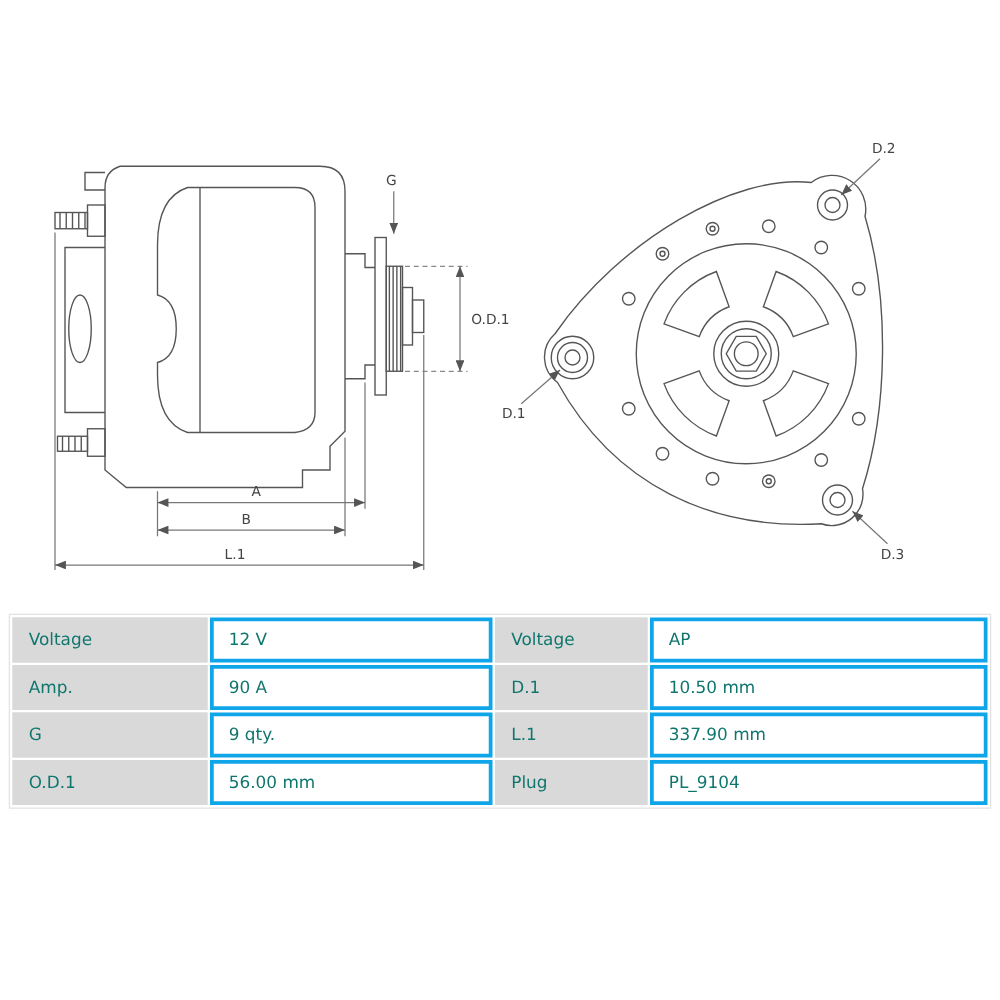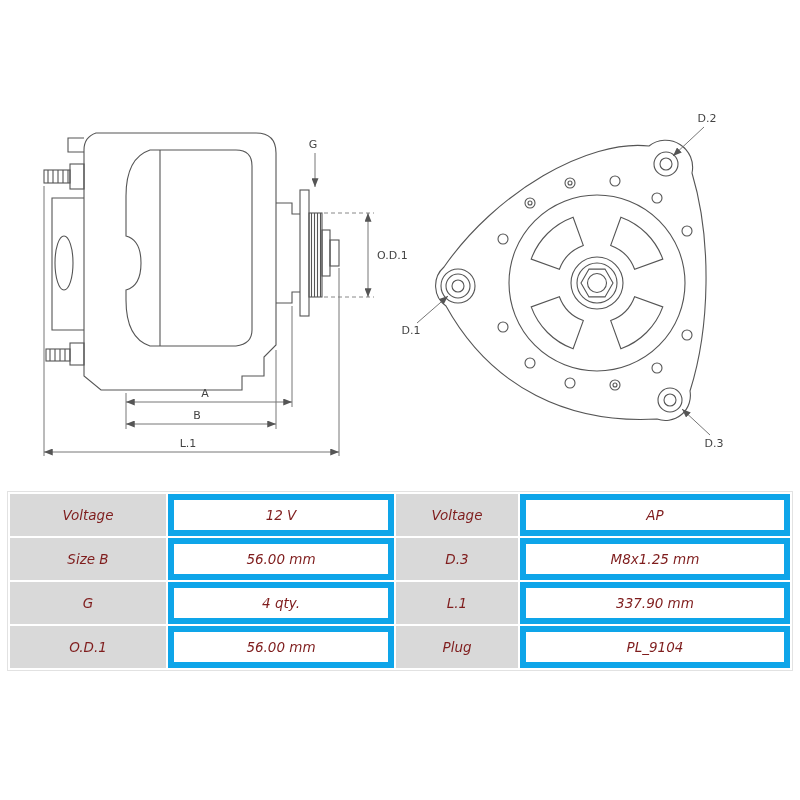--- a/index.html
+++ b/index.html
@@ -13,26 +13,26 @@
   svg .dashext { stroke:#888; fill:none; stroke-width:1; stroke-dasharray:4 3; }
   svg text.dim-text { font:11px "DejaVu Sans", sans-serif; fill:#444; stroke:none; }
 
   table.spec {
     position:absolute; top:492px; left:8px; width:784px;
     border-collapse:separate; border-spacing:2px;
     background:#fff; outline:1px solid #e2e2e2;
     table-layout:fixed;
   }
   table.spec td {
-    height:30px; font-size:13.5px; color:#7f1d1d;
-    text-align:center; padding:0 12px; vertical-align:middle;
-    white-space:nowrap; overflow:hidden;font-style:italic;
+    height:30px; font-size:13.5px; color:#0f766e;
+    text-align:left; padding:0 12px; vertical-align:middle;
+    white-space:nowrap; overflow:hidden;
   }
   td.l { background:#d9d9d9; border:1px solid #d9d9d9; }
-  td.v { background:#ffffff; border:6px solid #0ea5e9; }
+  td.v { background:#ffffff; border:3px solid #0ea5e9; }
 </style>
 </head>
 <body>
 
 <div class="page">
 
   <div class="drawing">
     <svg width="800" height="485" viewBox="0 0 800 485">
       <defs>
         <marker id="arr" viewBox="0 0 10 8" refX="10" refY="4" markerWidth="9" markerHeight="7" orient="auto-start-reverse" markerUnits="userSpaceOnUse">
@@ -154,28 +154,28 @@
         <col style="width:270px">
     </colgroup>
     <tbody>
       <tr>
         <td class="l">Voltage</td>
         <td class="v">12 V</td>
         <td class="l">Voltage</td>
         <td class="v">AP</td>
       </tr>
       <tr>
-        <td class="l">Size B</td>
-        <td class="v">56.00 mm</td>
-        <td class="l">D.3</td>
-        <td class="v">M8x1.25 mm</td>
+        <td class="l">Amp.</td>
+        <td class="v">90 A</td>
+        <td class="l">D.1</td>
+        <td class="v">10.50 mm</td>
       </tr>
       <tr>
         <td class="l">G</td>
-        <td class="v">4 qty.</td>
+        <td class="v">9 qty.</td>
         <td class="l">L.1</td>
         <td class="v">337.90 mm</td>
       </tr>
       <tr>
         <td class="l">O.D.1</td>
         <td class="v">56.00 mm</td>
         <td class="l">Plug</td>
         <td class="v">PL_9104</td>
       </tr>
     </tbody>

